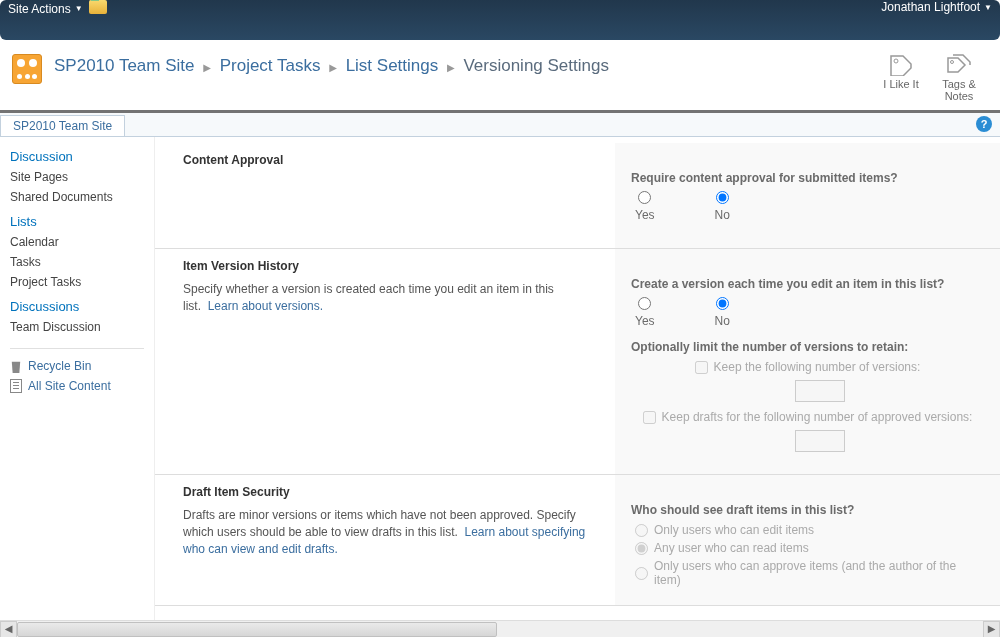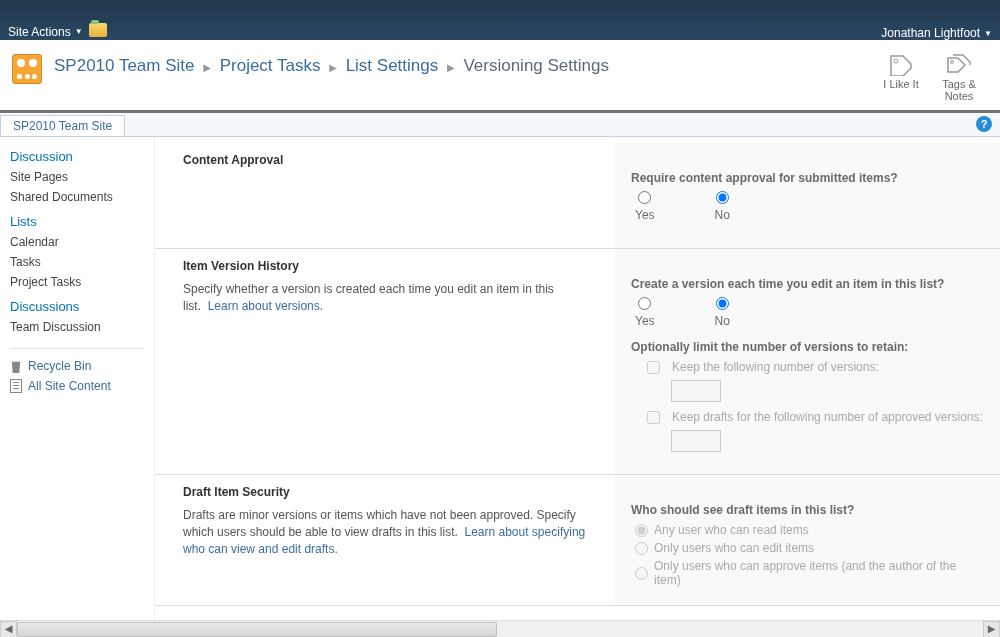--- a/index.html
+++ b/index.html
@@ -1,18 +1,18 @@
 <!DOCTYPE html>
 <html><head>
 <meta charset="utf-8">
 <style>
 * { box-sizing: border-box; margin: 0; padding: 0; }
 body { font-family: Tahoma, Verdana, Arial, sans-serif; font-size: 12px; background: #fff; width: 1000px; height: 637px; overflow: hidden; position: relative; }
 
-.ribbon { background: linear-gradient(to bottom, #21374c, #2a4863); height: 40px; display: flex; align-items: flex-end; padding: 0 8px; color: #fff; justify-content: space-between; }
+.ribbon { background: linear-gradient(to bottom, #21374c, #2a4863); height: 40px; display: flex; align-items: flex-start; padding: 0 8px; color: #fff; justify-content: space-between; border-radius: 6px; }
 .ribbon-left { display: flex; align-items: center; gap: 6px; }
 .site-actions { font-size: 12px; cursor: pointer; display: flex; align-items: center; gap: 4px; }
 .chevron-down { font-size: 8px; }
 .folder-icon { width: 18px; height: 14px; background: linear-gradient(to bottom, #f9d96e, #e8b23a); border-radius: 2px; position: relative; display: inline-block; }
 .folder-icon::after { content: ""; position: absolute; top: -3px; left: 2px; width: 8px; height: 4px; background: #85c785; border-radius: 2px 2px 0 0; }
 .ribbon-right { font-size: 12px; cursor: pointer; display: flex; align-items: center; gap: 4px; }
 
 .header-row { display: flex; align-items: flex-start; padding: 14px 12px 8px; border-bottom: 3px solid #737373; }
 .site-icon { width: 30px; height: 30px; background: #f7a534; border: 1px solid #d88a20; border-radius: 3px; margin-right: 12px; position: relative; flex-shrink: 0; }
 .site-icon::before, .site-icon::after { content: ""; position: absolute; background: #fff; border-radius: 50%; }
@@ -48,21 +48,21 @@
 .content { flex: 1; padding-top: 6px; overflow-x: hidden; }
 .section { display: flex; border-bottom: 1px solid #ddd; }
 .section-left { width: 460px; padding: 10px 18px 16px 28px; }
 .section-title { font-weight: bold; color: #333; font-size: 12px; margin-bottom: 8px; }
 .section-desc { color: #555; font-size: 12px; line-height: 1.4; }
 .section-desc a { color: #3b6e9f; text-decoration: none; }
 .section-right { flex: 1; background: #f9f9f9; padding: 28px 16px 14px 16px; }
 .form-q { color: #6b6b6b; font-size: 12px; font-weight: bold; margin-bottom: 6px; }
 .radio-row { display: flex; gap: 60px; margin-left: 4px; margin-bottom: 12px; color: #6b6b6b; }
 .radio-row label { display: flex; align-items: center; gap: 4px; font-size: 12px; flex-direction: column; }
-.keep-opt { display: flex; align-items: center; gap: 12px; margin-left: 16px; color: #aaa; font-size: 12px; margin-bottom: 4px; }
+.keep-opt { display: flex; align-items: center; gap: 6px; margin-left: 0; color: #aaa; font-size: 12px; margin-bottom: 4px; justify-content: center; }
 .keep-opt input[type="text"] { width: 50px; height: 22px; margin-left: 24px; border: 1px solid #ccc; margin-top: 2px; margin-bottom: 4px; }
 .radio-vert label { display: flex; align-items: center; gap: 6px; color: #aaa; font-size: 12px; margin-bottom: 4px; margin-left: 4px;}
 
 .button-row { display: flex; justify-content: flex-end; gap: 12px; padding: 18px 18px; }
 .btn { width: 140px; height: 24px; font-size: 12px; cursor: pointer; border: 1px solid #999; background: linear-gradient(to bottom, #fefefe, #e6e6e6); }
 .btn.primary { border: 1px solid #5aa3d6; }
 
 .scrollbar { position: absolute; bottom: 0; left: 0; right: 0; height: 17px; background: #f0f0f0; border-top: 1px solid #ddd; display: flex; align-items: center; }
 .sb-btn { width: 17px; height: 17px; background: #e6e6e6; border: 1px solid #ccc; text-align: center; line-height: 13px; font-size: 10px; color: #666; }
 .sb-track { flex: 1; position: relative; height: 17px; }
@@ -211,26 +211,26 @@
       <div class="section-left">
         <div class="section-title">Draft Item Security</div>
         <div class="section-desc">
           <span>Drafts are minor versions or items which have not been approved. Specify which users should be able to view drafts in this list.</span>&nbsp;&nbsp;<a href="#">Learn about specifying who can view and edit drafts.</a>
         </div>
       </div>
       <div class="section-right">
         <div class="form-q">Who should see draft items in this list?</div>
         <div class="radio-vert">
           <label>
+              <input type="radio" name="draft" disabled="" style=""> 
+              <span>Only users who can edit items</span>
+            </label>
+          <label>
               <input type="radio" name="draft" checked="" disabled="" style=""> 
               <span>Any user who can read items</span>
-            </label>
-          <label>
-              <input type="radio" name="draft" disabled="" style=""> 
-              <span>Only users who can edit items</span>
             </label>
           <label>
               <input type="radio" name="draft" disabled="" style=""> 
               <span>Only users who can approve items (and the author of the item)</span>
             </label>
         </div>
       </div>
     </div>
 
     <div class="button-row">

